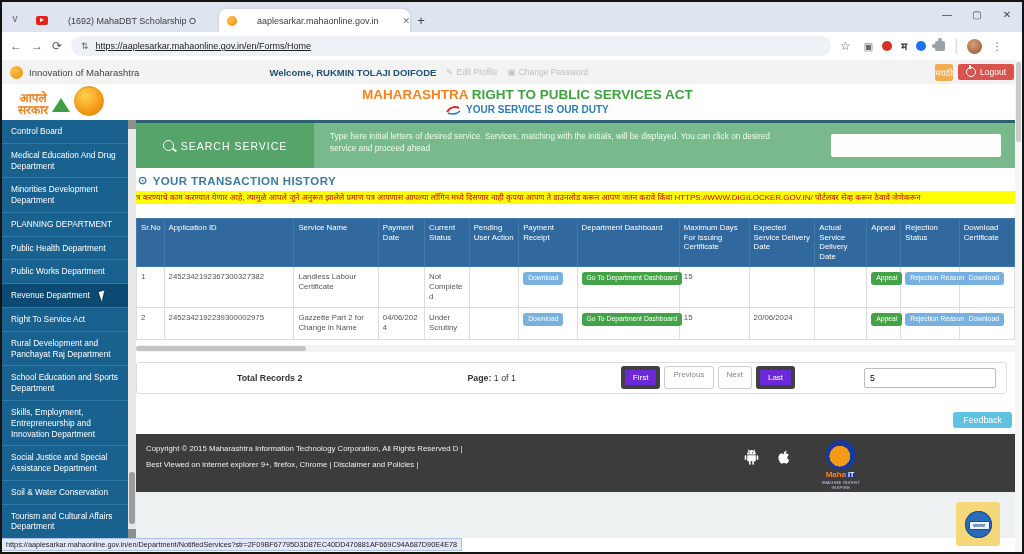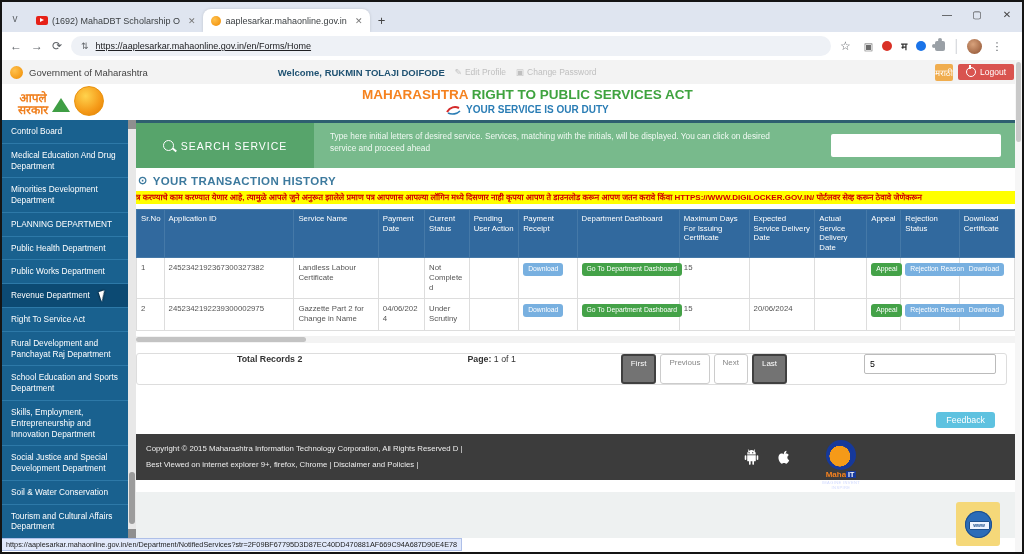--- a/index.html
+++ b/index.html
@@ -1,20 +1,20 @@
 <!DOCTYPE html>
 <html><head>
 <meta charset="utf-8">
 <style>
   html,body{margin:0;padding:0;background:#c9c9c9;font-family:"Liberation Sans",sans-serif;}
   .frame{position:relative;width:1024px;height:554px;background:#fff;overflow:hidden;border:2px solid #141414;box-sizing:border-box;}
   
   .tabstrip{position:absolute;left:0;top:0;right:0;height:30px;background:#dfe5f0;display:flex;align-items:flex-end;}
   .tab-chevron{width:26px;text-align:center;color:#5f6368;font-size:10px;padding-bottom:8px;}
-  .tab{display:flex;align-items:center;gap:4px;height:23px;padding:0 8px;font-size:9px;color:#3c4043;max-width:175px;white-space:nowrap;overflow:hidden;}
+  .tab{display:flex;align-items:center;gap:20px;height:23px;padding:0 8px;font-size:9px;color:#3c4043;max-width:175px;white-space:nowrap;overflow:hidden;}
   .tab.active{background:#fff;border-radius:8px 8px 0 0;box-shadow:0 0 3px rgba(0,0,0,.15);}
   .tab .close{color:#777;font-size:9px;margin-left:4px;}
   .fav-yt{width:12px;height:9px;background:#e62117;border-radius:2px;position:relative;flex:0 0 auto;}
   .fav-yt:after{content:"";position:absolute;left:4px;top:2px;border-left:4px solid #fff;border-top:2.5px solid transparent;border-bottom:2.5px solid transparent;}
   .fav-dot{width:10px;height:10px;border-radius:50%;background:radial-gradient(circle at 35% 35%,#ffc14d,#f08a00);flex:0 0 auto;}
   .newtab{width:22px;text-align:center;color:#444;font-size:13px;padding-bottom:4px;}
   .winctl{margin-left:auto;display:flex;align-self:flex-start;}
   .winctl span{width:30px;height:24px;display:flex;align-items:center;justify-content:center;color:#444;font-size:10px;}
   .urlbar{position:absolute;left:0;top:30px;right:0;height:28px;background:#fff;border-bottom:1px solid #dadce0;display:flex;align-items:center;padding:0 8px;gap:9px;}
   .nav-ico{color:#5f6368;font-size:12px;}
@@ -64,41 +64,41 @@
   .searchbar{position:absolute;left:134px;top:118px;right:7px;height:48px;background:#78ba8c;border-top:3px solid #2e5f70;box-sizing:border-box;display:flex;}
   .ss-left{width:178px;background:#57a46b;display:flex;align-items:center;justify-content:center;gap:7px;color:#fff;font-size:10.5px;letter-spacing:1px;}
   .mag{width:9px;height:9px;border:1.6px solid #fff;border-radius:50%;position:relative;flex:0 0 auto;}
   .mag:after{content:"";position:absolute;left:8px;top:8px;width:5px;height:1.6px;background:#fff;transform:rotate(40deg);}
   .ss-desc{flex:1;color:#f1faf3;font-size:8.3px;line-height:1.5;padding:7px 14px 0 16px;max-width:468px;}
   .ss-input{align-self:center;width:158px;height:23px;background:#fff;border:none;border-radius:2px;margin-right:14px;margin-left:auto;font-size:9px;padding:0 6px;}
   
   .content{position:absolute;left:134px;top:166px;right:7px;background:#fff;}
   .th-head{display:flex;align-items:center;gap:5px;color:#3d7a9e;font-size:11.5px;font-weight:bold;letter-spacing:.4px;margin:6px 0 4px 2px;}
   .th-head .ico{font-size:11px;}
-  .marquee{background:#ffff00;color:#d10000;font-weight:bold;font-size:8px;line-height:13px;height:13px;white-space:nowrap;overflow:hidden;margin-bottom:5px;}
+  .marquee{background:#ffff00;color:#d10000;font-weight:normal;font-size:8px;line-height:13px;height:13px;white-space:nowrap;overflow:hidden;margin-bottom:14px;}
   table.tx{width:100%;border-collapse:collapse;table-layout:fixed;font-size:7.8px;color:#555;}
   table.tx th{background:#31699e;color:#fff;font-weight:normal;text-align:left;padding:4px 4px;border:1px solid #4579a8;line-height:1.25;vertical-align:top;}
   table.tx td{border:1px solid #ddd;padding:5px 4px;vertical-align:top;line-height:1.3;word-wrap:break-word;}
   .btn{display:inline-block;color:#fff;font-size:6.8px;padding:2px 5px;border-radius:3px;white-space:nowrap;}
   .btn-blue{background:#78b0e0;}
   .btn-green{background:#44a248;}
   .hscroll{height:7px;background:#f3f3f3;margin-top:5px;position:relative;}
   .hscroll .thumb{position:absolute;left:0;top:1px;height:5px;width:170px;background:#c3c3c3;border-radius:3px;}
-  .pagebox{margin-top:10px;margin-right:8px;border:1px solid #ddd;border-radius:3px;height:30px;display:flex;font-size:8.8px;color:#333;}
+  .pagebox{margin-top:10px;margin-right:8px;border:1px solid #ddd;border-radius:3px;height:30px;display:flex;align-items:center;font-size:8.8px;color:#333;}
   .pb-total{margin-left:100px;font-weight:bold;}
   .pb-page{margin-left:165px;}
   .pb-page b{font-weight:bold;}
   .pg-group{margin-left:105px;display:flex;gap:4px;}
   .pg{font-size:8px;padding:3px 8px;border-radius:3px;}
-  .pg-active{background:#737373;color:#fff;border:2px solid #404040;}
+  .pg-active{background:#6d28d9;color:#fff;border:4px solid #404040;}
   .pg-plain{background:#fff;color:#888;border:1px solid #ccc;}
   .pb-size{margin-left:auto;margin-right:10px;width:120px;height:18px;border:1px solid #bbb;border-radius:2px;font-size:8.8px;padding:0 5px;}
-  .feedback{position:absolute;right:27px;top:410px;background:#5ec2e0;color:#fff;font-size:8.8px;padding:3px 10px;border-radius:3px;}
-  
-  .footer{position:absolute;left:134px;top:432px;right:7px;height:46px;background:#3c3c3c;color:#eee;font-size:7.8px;}
+  .feedback{position:absolute;right:10px;top:410px;background:#5ec2e0;color:#fff;font-size:8.8px;padding:3px 10px;border-radius:3px;}
+  
+  .footer{position:absolute;left:134px;top:432px;right:7px;height:58px;background:#3c3c3c;color:#eee;font-size:7.8px;}
   .f-line{margin:10px 0 0 10px;white-space:nowrap;}
   .f-line2{margin-top:7px;}
   .f-line a{color:#eee;text-decoration:none;}
   .f-icons{position:absolute;left:608px;top:15px;display:flex;gap:17px;align-items:center;}
   .f-icons svg{display:block;}
   .mahait{position:absolute;left:676px;top:6px;width:58px;text-align:center;}
   .mahait .ring{width:24px;height:24px;border-radius:50%;border:3px solid #16399b;background:radial-gradient(circle at 45% 55%,#f59a18 55%,#16399b 56%);margin:0 auto;}
   .mahait .wordmark{font-size:8px;font-weight:bold;color:#f5821f;line-height:1.1;margin-top:1px;}
   .mahait .wordmark b{background:#16399b;color:#fff;padding:0 2px;font-size:7px;}
   .mahait .tag{font-size:4px;color:#cfd8ff;letter-spacing:.4px;}
@@ -153,21 +153,21 @@
       <span class="jigsaw"></span>
       <span style="color:#dadce0;">|</span>
       <span class="avatar"></span>
       <span class="kebab">⋮</span>
     </div>
   </div>
 
   <div class="siteheader">
     <div class="gom">
       <span class="gom-dot"></span>
-      <span>Government of Maharashtra</span>
+      <span>Innovation of Maharashtra</span>
     </div>
     <div class="welcome">Welcome, RUKMIN TOLAJI DOIFODE</div>
     <div class="hdr-link">
       <span>✎</span>
       <span>Edit Profile</span>
     </div>
     <div class="hdr-link">
       <span>▣</span>
       <span>Change Password</span>
     </div>
@@ -206,21 +206,21 @@
       <div class="side-item">Medical Education And Drug Department</div>
       <div class="side-item">Minorities Development Department</div>
       <div class="side-item">PLANNING DEPARTMENT</div>
       <div class="side-item">Public Health Department</div>
       <div class="side-item">Public Works Department</div>
       <div class="side-item active">Revenue Department<span class="cursor-arrow"></span></div>
       <div class="side-item">Right To Service Act</div>
       <div class="side-item">Rural Development and Panchayat Raj Department</div>
       <div class="side-item">School Education and Sports Department</div>
       <div class="side-item">Skills, Employment, Entrepreneurship and Innovation Department</div>
-      <div class="side-item">Social Justice and Special Development Department</div>
+      <div class="side-item">Social Justice and Special Assistance Department</div>
       <div class="side-item">Soil &amp; Water Conservation</div>
       <div class="side-item">Tourism and Cultural Affairs Department</div>
     </div>
   <div class="side-scroll">
     <div class="arr" style="top:0"></div>
     <div class="thumb"></div>
     <div class="arr" style="bottom:0"></div>
   </div>
 
   <div class="searchbar">

